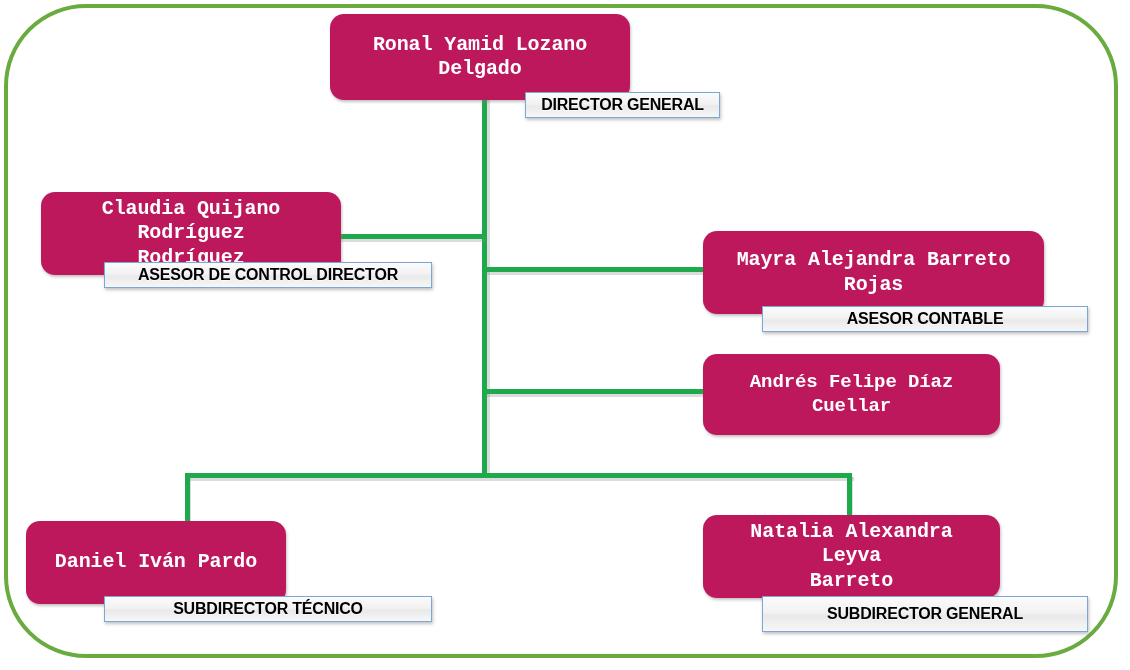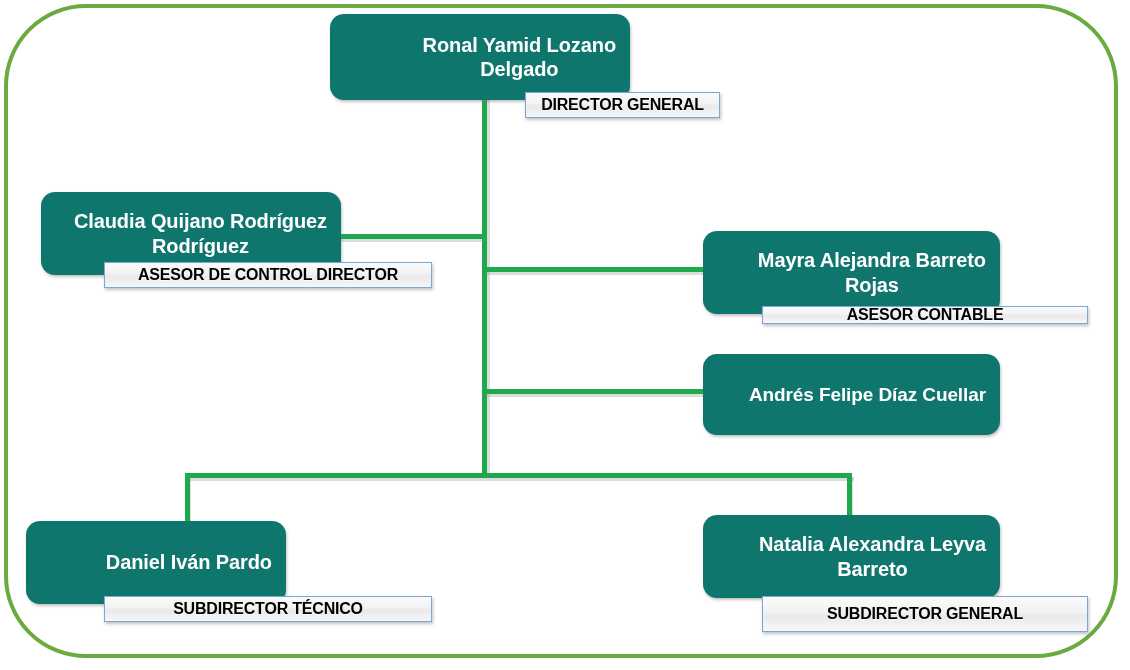--- a/index.html
+++ b/index.html
@@ -35,27 +35,28 @@
     background: #1EA94C;
   }
   .conn-shadow {
     position: absolute;
     background: rgba(140,140,140,0.30);
   }
 
   
   .node {
     position: absolute;
-    background: #0f766e;
+    background: #be185d;
     border-radius: 14px;
     box-sizing: border-box;
     display: flex;
     align-items: center;
-    justify-content: flex-end;
+    justify-content: center;
     box-shadow: 1px 2px 3px rgba(120,120,120,0.45);
+    font-family: Liberation Mono, monospace;
   }
   .node-name {
     color: #ffffff;
     font-weight: bold;
     font-size: 20px;
     line-height: 1.22;
     text-align: center;
     padding: 0 14px;
     letter-spacing: -0.1px;
   }
@@ -123,27 +124,27 @@
   <div class="node" style="left:41px; top:192px; width:300px; height:83px;">
     <div class="node-name">
       <span>Claudia Quijano Rodríguez</span><br>
       <span>Rodríguez</span>
     </div>
   </div>
   <div class="role" style="left:104px; top:262px; width:328px; height:26px;">
     <span class="role-text">ASESOR DE CONTROL DIRECTOR</span>
   </div>
 
-  <div class="node" style="left:703px; top:231px; width:297px; height:83px;">
+  <div class="node" style="left:703px; top:231px; width:341px; height:83px;">
     <div class="node-name">
       <span>Mayra Alejandra Barreto</span><br>
       <span>Rojas</span>
     </div>
   </div>
-  <div class="role" style="left:762px; top:306px; width:326px; height:18px;">
+  <div class="role" style="left:762px; top:306px; width:326px; height:26px;">
     <span class="role-text">ASESOR CONTABLE</span>
   </div>
 
   <div class="node" style="left:703px; top:354px; width:297px; height:81px;">
     <div class="node-name small">
       <span>Andrés Felipe Díaz Cuellar</span>
     </div>
   </div>
 
   <div class="node" style="left:26px; top:521px; width:260px; height:83px;">

